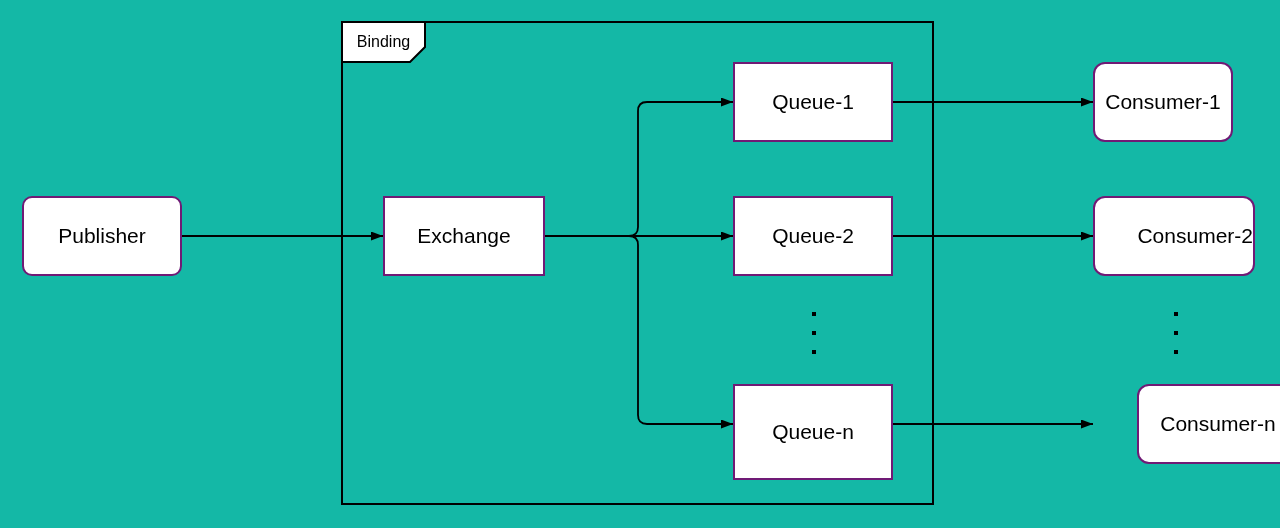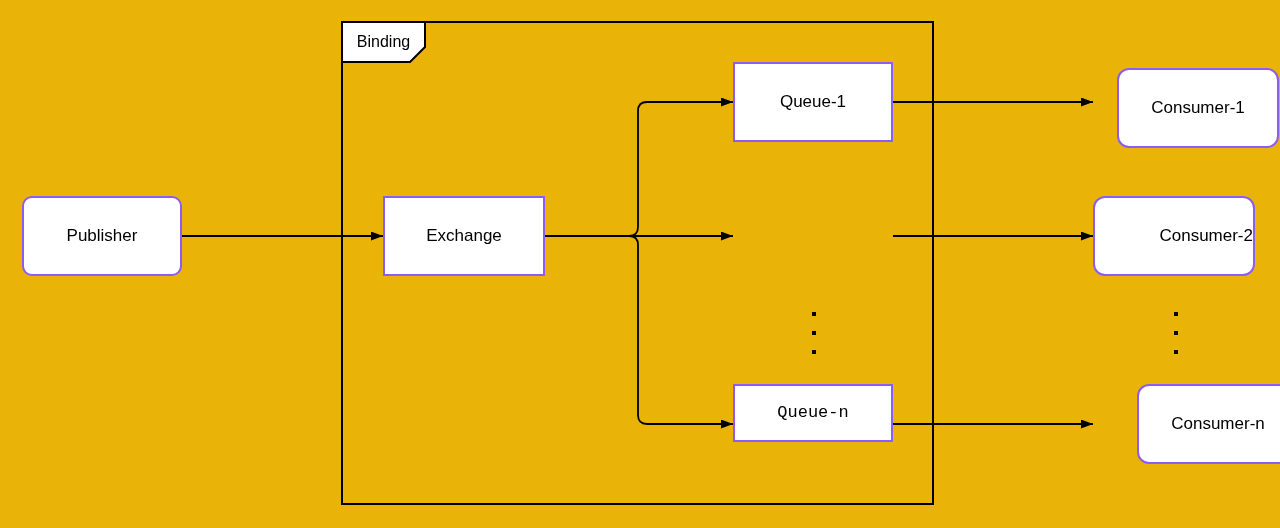--- a/index.html
+++ b/index.html
@@ -4,41 +4,41 @@
 <style>
   html, body {
     margin: 0;
     padding: 0;
     background: #ffffff;
   }
   .canvas {
     position: relative;
     width: 1280px;
     height: 528px;
-    background: #eab308;
+    background: #14b8a6;
     font-family: "Liberation Sans", "DejaVu Sans", sans-serif;
     color: #000000;
     overflow: hidden;
   }
   .wires {
     position: absolute;
     left: 0;
     top: 0;
     width: 1280px;
     height: 528px;
   }
   .node {
     position: absolute;
     box-sizing: border-box;
-    border: 2px solid #8b5cf6;
+    border: 2px solid #701a75;
     background: #ffffff;
     display: flex;
     align-items: center;
     justify-content: center;
-    font-size: 17px;
+    font-size: 21px;
     line-height: 1.2;
     text-align: center;
   }
   .node.rounded {
     border-radius: 12px;
   }
   .group-label {
     position: absolute;
     left: 342px;
     top: 22px;
@@ -96,26 +96,29 @@
   </div>
 
   <div class="node" style="left:383px; top:196px; width:162px; height:80px;text-align:center;">
     <span>Exchange</span>
   </div>
 
   <div class="node" style="left:733px; top:62px; width:160px; height:80px;">
     <span>Queue-1</span>
   </div>
 
+  <div class="node" style="left:733px; top:196px; width:160px; height:80px;">
+    <span>Queue-2</span>
+  </div>
 
-  <div class="node" style="left:733px; top:384px; width:160px; height:58px;font-family:Liberation Mono, monospace;">
+  <div class="node" style="left:733px; top:384px; width:160px; height:96px;">
     <span>Queue-n</span>
   </div>
 
-  <div class="node rounded" style="left:1093px; top:68px; width:162px; height:80px;margin-left:24px;">
+  <div class="node rounded" style="left:1093px; top:62px; width:140px; height:80px;">
     <span>Consumer-1</span>
   </div>
 
   <div class="node rounded" style="left:1093px; top:196px; width:162px; height:80px;justify-content:flex-end;">
     <span>Consumer-2</span>
   </div>
 
   <div class="node rounded" style="left:1093px; top:384px; width:162px; height:80px;margin-left:44px;">
     <span>Consumer-n</span>
   </div>

